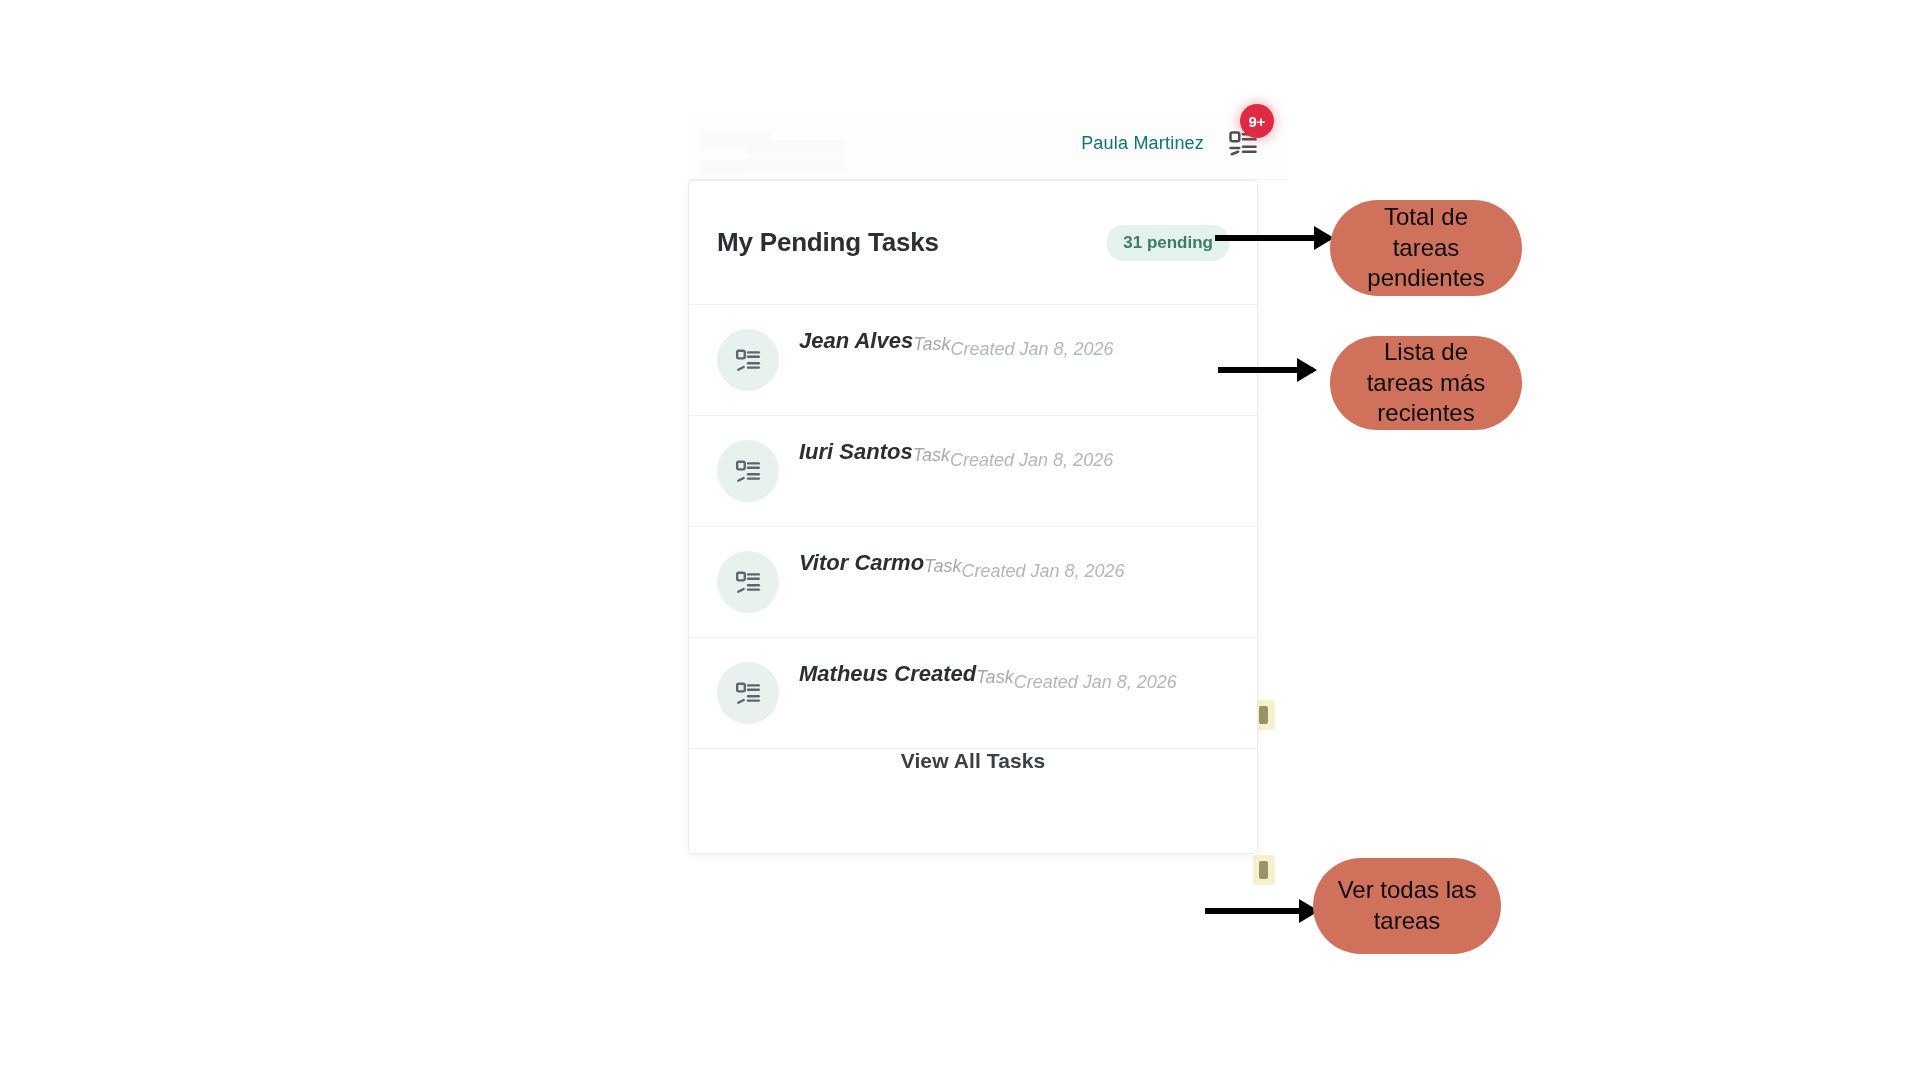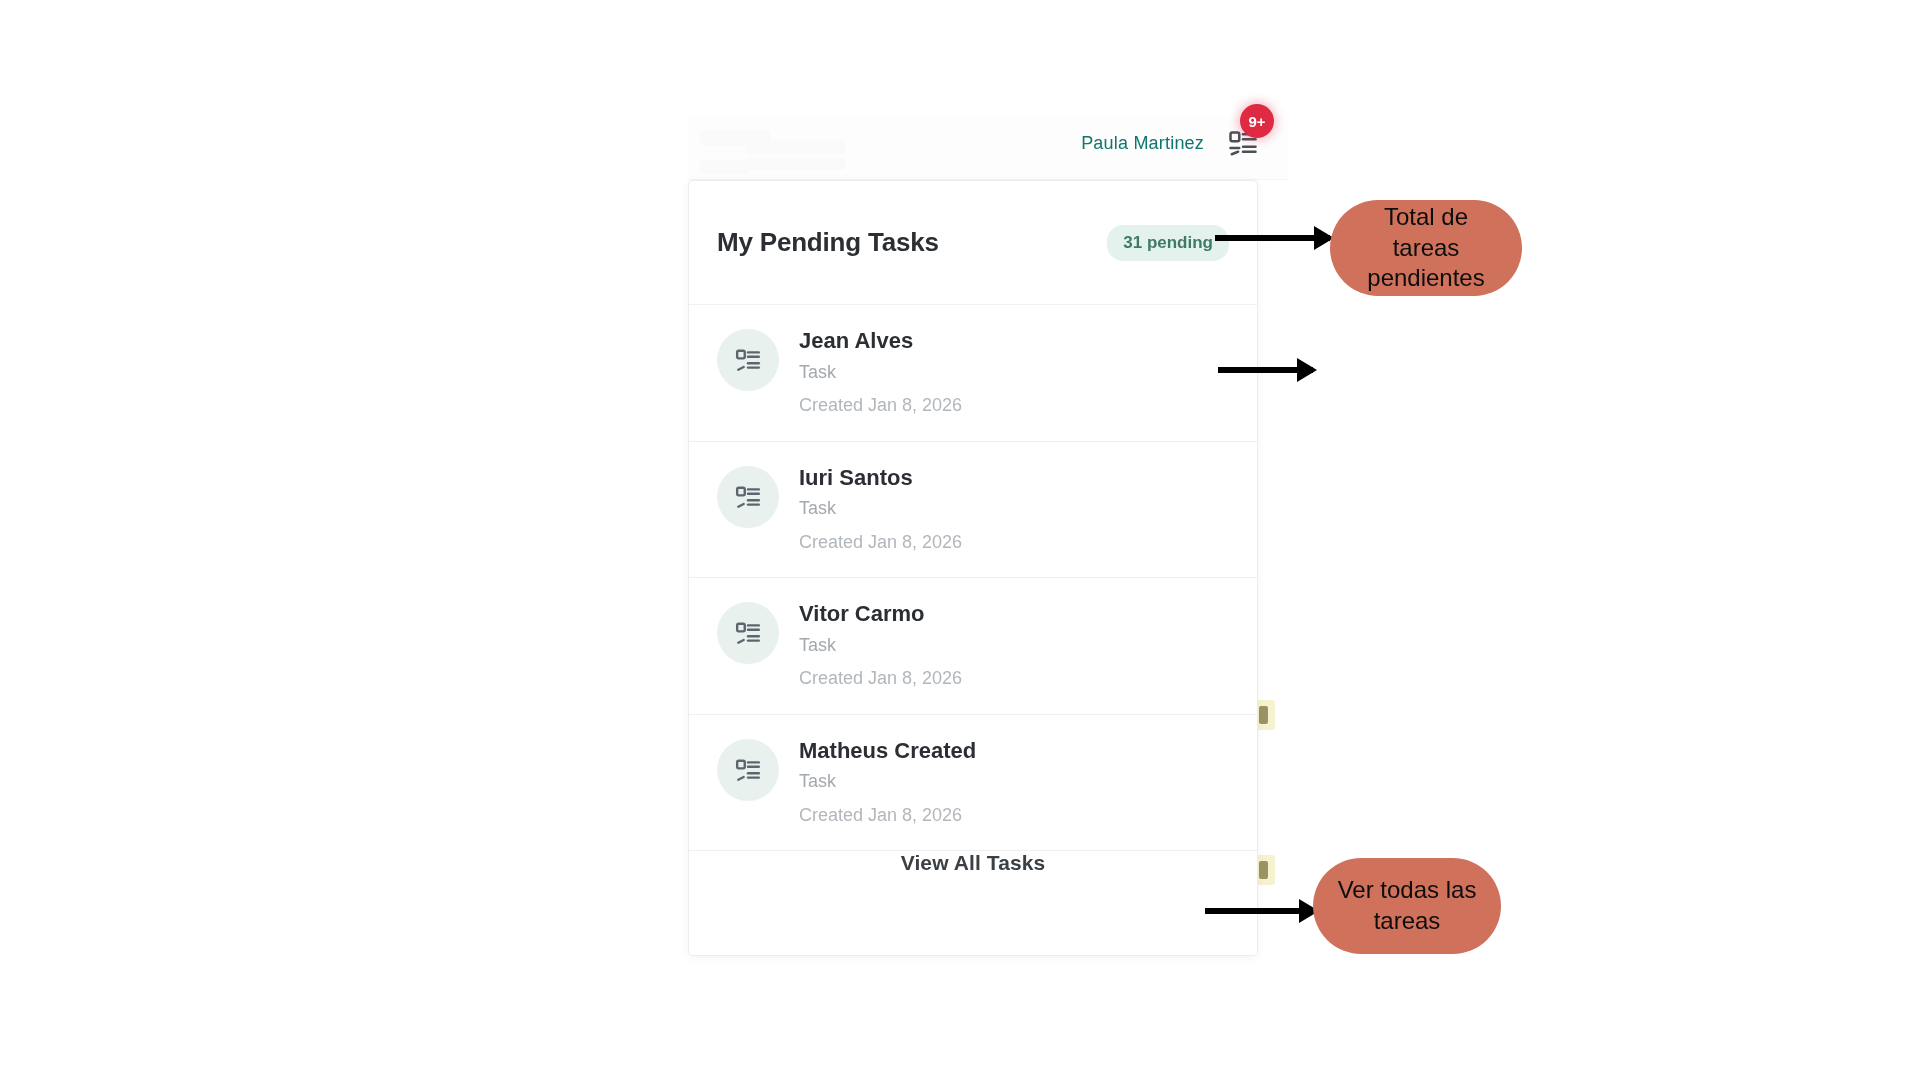--- a/index.html
+++ b/index.html
@@ -147,21 +147,21 @@
     width: 62px;
     height: 62px;
     border-radius: 50%;
     background: #e8f1ee;
     display: flex;
     align-items: center;
     justify-content: center;
     margin-top: 2px;
   }
   .task-avatar svg { display: block; }
-  .task-meta { display: flex; flex-direction: column; }
+  .task-meta { display: flex; flex-direction: row; font-style: italic; }
   .task-name {
     font-size: 22px;
     font-weight: 700;
     color: #2b2f33;
     line-height: 1.25;
   }
   .task-type {
     font-size: 18px;
     color: #a4a9ae;
     margin-top: 6px;
@@ -335,15 +335,16 @@
       <span class="footer-link">View All Tasks</span>
     </div>
 
   </div>
 
   <div class="arrow" style="left:1215px;top:235px;width:115px;"></div>
   <div class="arrow" style="left:1218px;top:367px;width:95px;"></div>
   <div class="arrow" style="left:1205px;top:908px;width:110px;"></div>
 
   <div class="callout" style="left:1330px;top:200px;width:192px;height:96px;">Total de tareas pendientes</div>
+  <div class="callout" style="left:1330px;top:336px;width:192px;height:94px;">Lista de tareas más recientes</div>
   <div class="callout" style="left:1313px;top:858px;width:188px;height:96px;">Ver todas las tareas</div>
 
 </div>
 
 </body></html>

